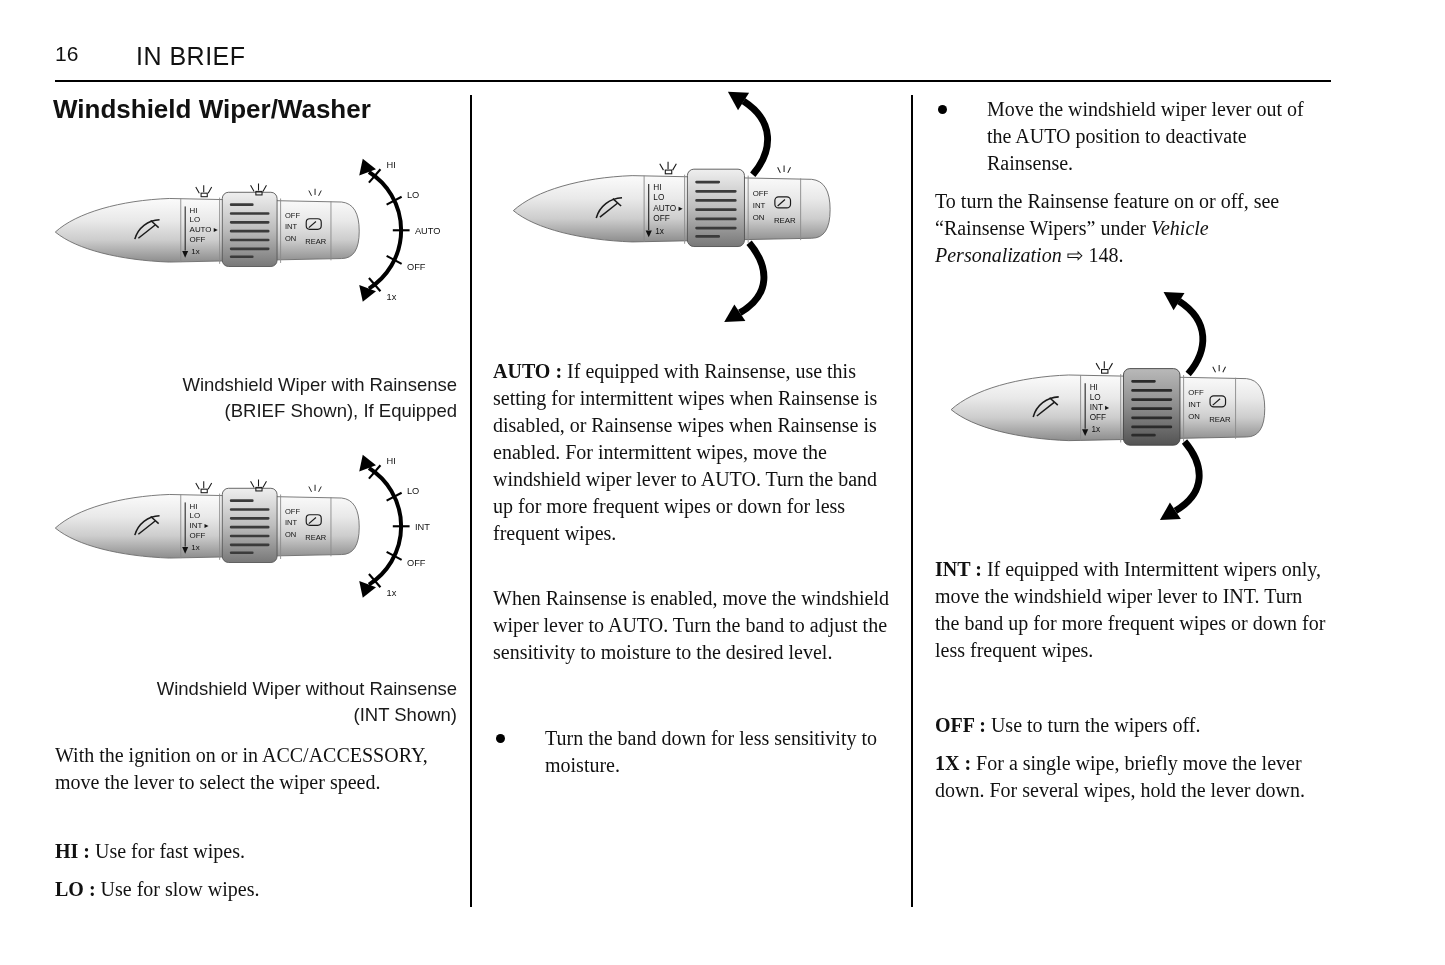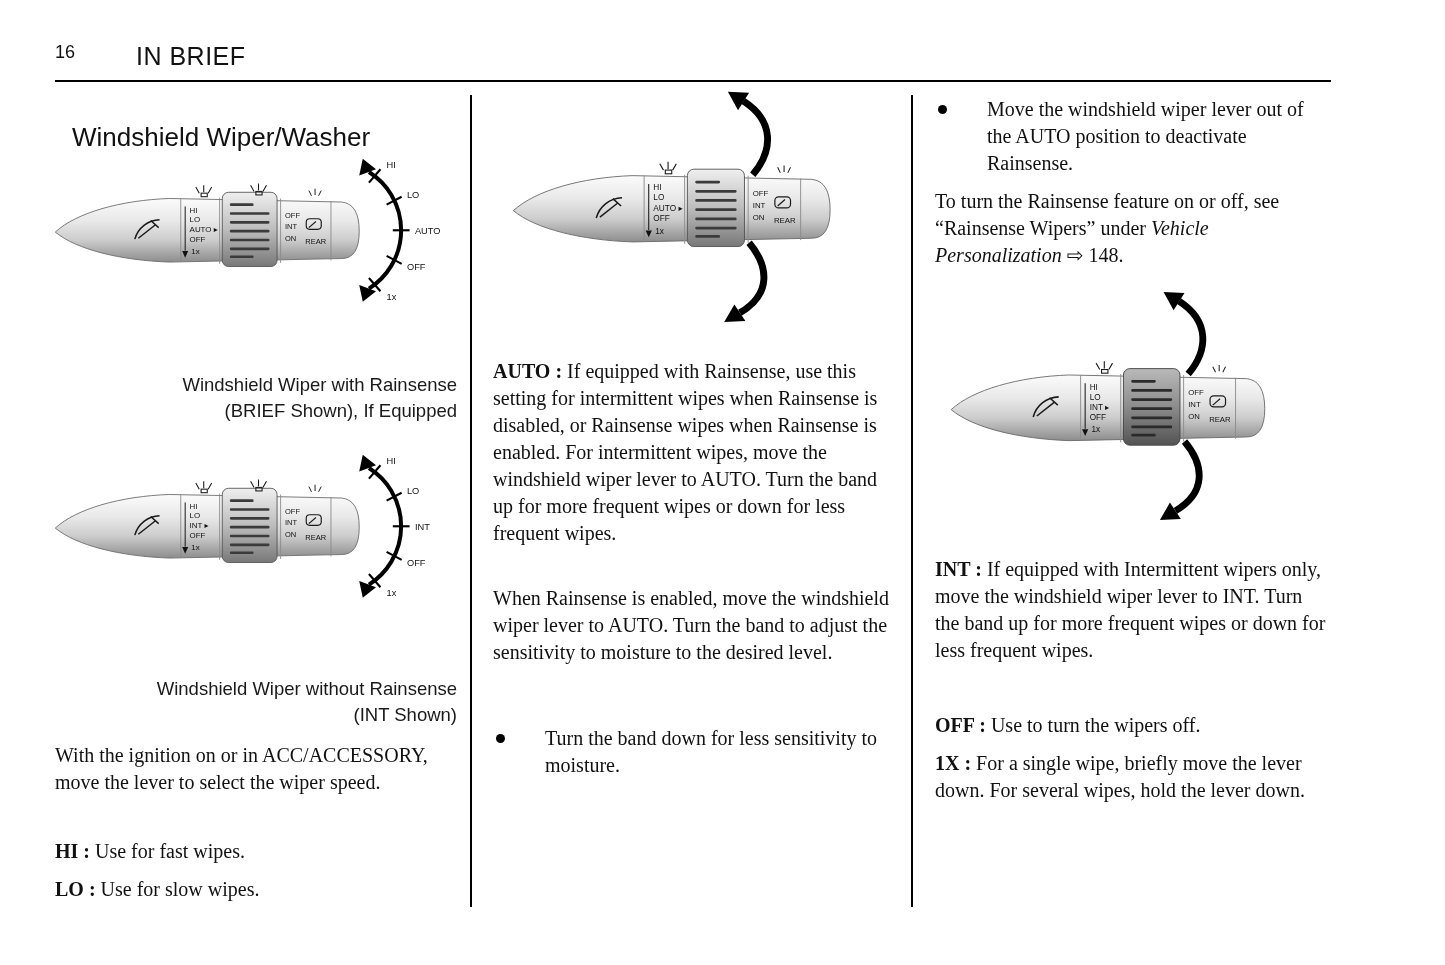--- a/index.html
+++ b/index.html
@@ -1,28 +1,28 @@
 <!DOCTYPE html>
 <html><head>
 <meta charset="utf-8">
 <style>
   * { margin:0; padding:0; box-sizing:border-box; }
   html,body { background:#fff; }
   #page { position:relative; width:1445px; height:965px; background:#fff;
           font-family:"Liberation Serif", serif; color:#111; overflow:hidden; }
   .abs { position:absolute; }
   .sans { font-family:"Liberation Sans", sans-serif; }
-  #page-number { left:55px; top:42px; font-size:18px; }
+  #page-number { left:55px; top:42px; font-size:21px; }
   #section-header { left:136px; top:42px; font-size:25px; letter-spacing:.5px; }
   .rule-top { left:55px; top:80px; width:1276px; height:2px; background:#000; }
   .vdiv { top:95px; width:2px; height:812px; background:#000; }
   #vdiv-left { left:470px; }
   #vdiv-right { left:911px; }
-  .title { left:72px; top:94px; font-size:26px; font-weight:normal;
-           font-family:"Liberation Sans", sans-serif;margin-top:28px; }
+  .title { left:53px; top:94px; font-size:26px; font-weight:bold;
+           font-family:"Liberation Sans", sans-serif; }
   .caption { font-family:"Liberation Sans", sans-serif; font-size:18.5px;
              line-height:26px; text-align:right; width:402px; color:#1a1a1a; }
   .body { font-size:20px; line-height:27px; }
   .body b { font-weight:bold; }
   .bullet { display:flex;gap:12px; }
   .dot { flex:none; width:9px; height:9px; border-radius:50%; background:#000;
          margin:9px 28px 0 3px; }
   svg text { font-family:"Liberation Sans", sans-serif; }
 </style>
 </head>

